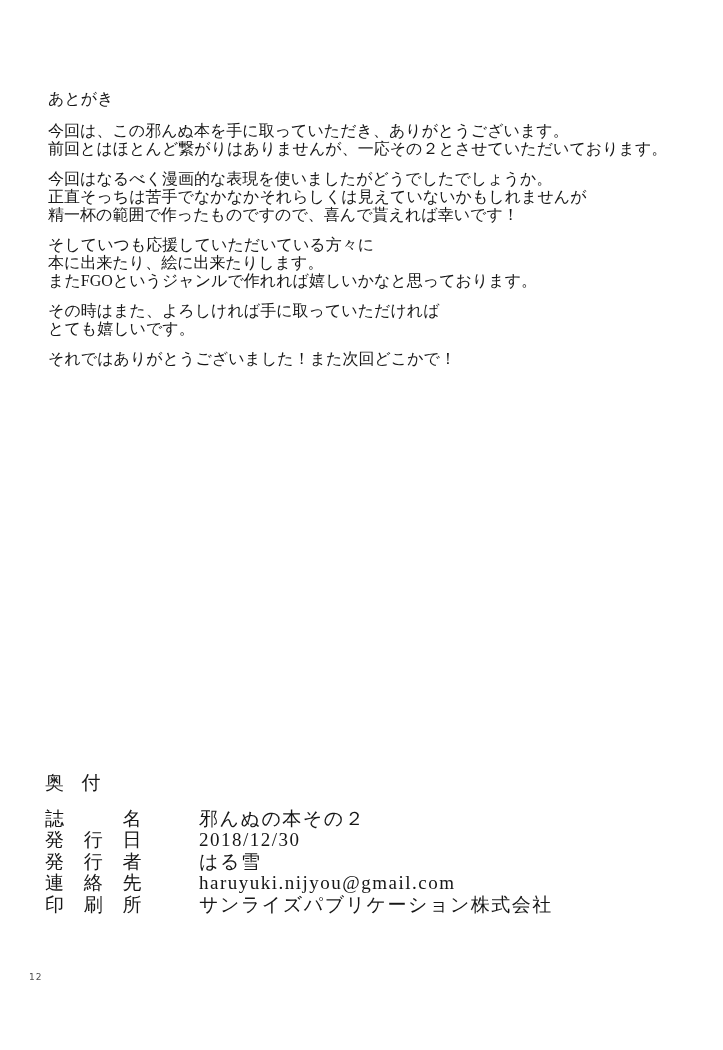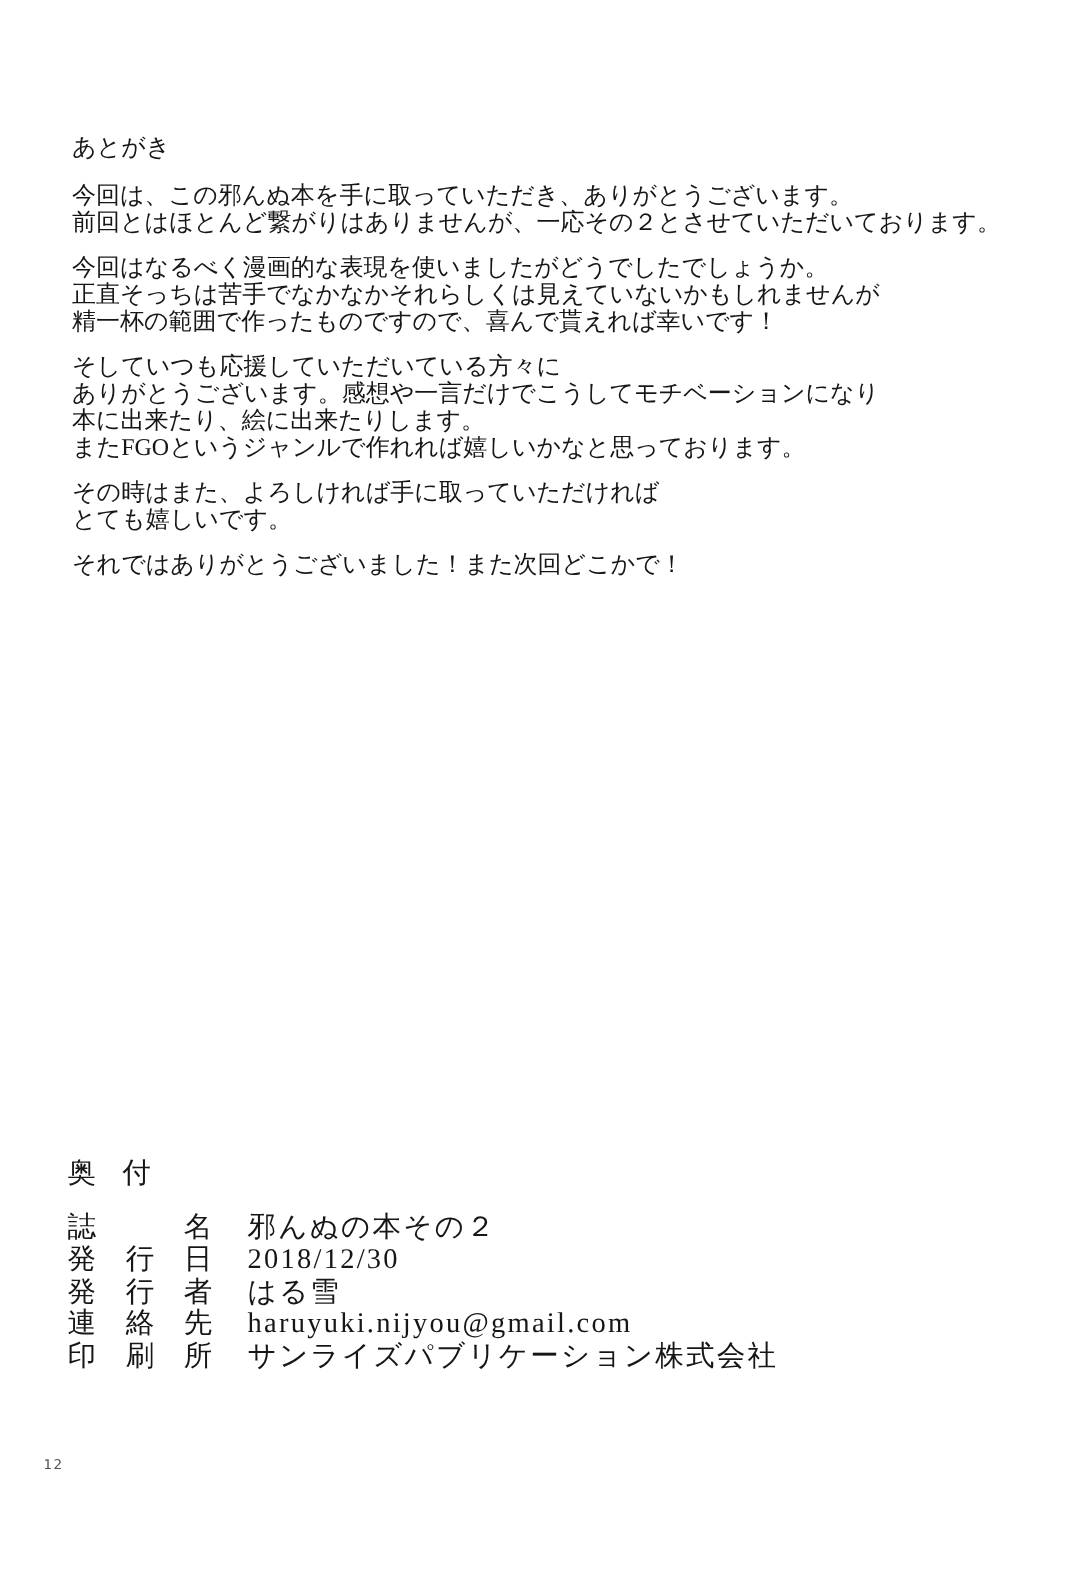--- a/index.html
+++ b/index.html
@@ -46,21 +46,21 @@
     font-family: Liberation Serif, serif;
   }
   .col-heading {
     font-size: 19px;
     font-weight: normal;
     margin: 0 0 14px 0;
     width: 57px;
     text-align: justify;
     text-align-last: justify;
   }
-  .crow { display: flex; }
+  .crow { display: flex; gap: 34px; }
   .clabel {
     flex: none;
     width: 98px;
     text-align: justify;
     text-align-last: justify;
   }
   .cvalue {
     margin-left: 22px;
     white-space: nowrap;
   }
@@ -88,21 +88,20 @@
           <div class="line">今回は、この邪んぬ本を手に取っていただき、ありがとうございます。</div>
           <div class="line">前回とはほとんど繋がりはありませんが、一応その２とさせていただいております。</div>
         </div>
         <div class="para">
           <div class="line">今回はなるべく漫画的な表現を使いましたがどうでしたでしょうか。</div>
           <div class="line">正直そっちは苦手でなかなかそれらしくは見えていないかもしれませんが</div>
           <div class="line">精一杯の範囲で作ったものですので、喜んで貰えれば幸いです！</div>
         </div>
         <div class="para">
           <div class="line">そしていつも応援していただいている方々に</div>
-          <div class="line">ありがとうございます。感想や一言だけでこうしてモチベーションになり</div>
           <div class="line">本に出来たり、絵に出来たりします。</div>
           <div class="line">またFGOというジャンルで作れれば嬉しいかなと思っております。</div>
         </div>
         <div class="para">
           <div class="line">その時はまた、よろしければ手に取っていただければ</div>
           <div class="line">とても嬉しいです。</div>
         </div>
         <div class="para">
           <div class="line">それではありがとうございました！また次回どこかで！</div>
         </div>

